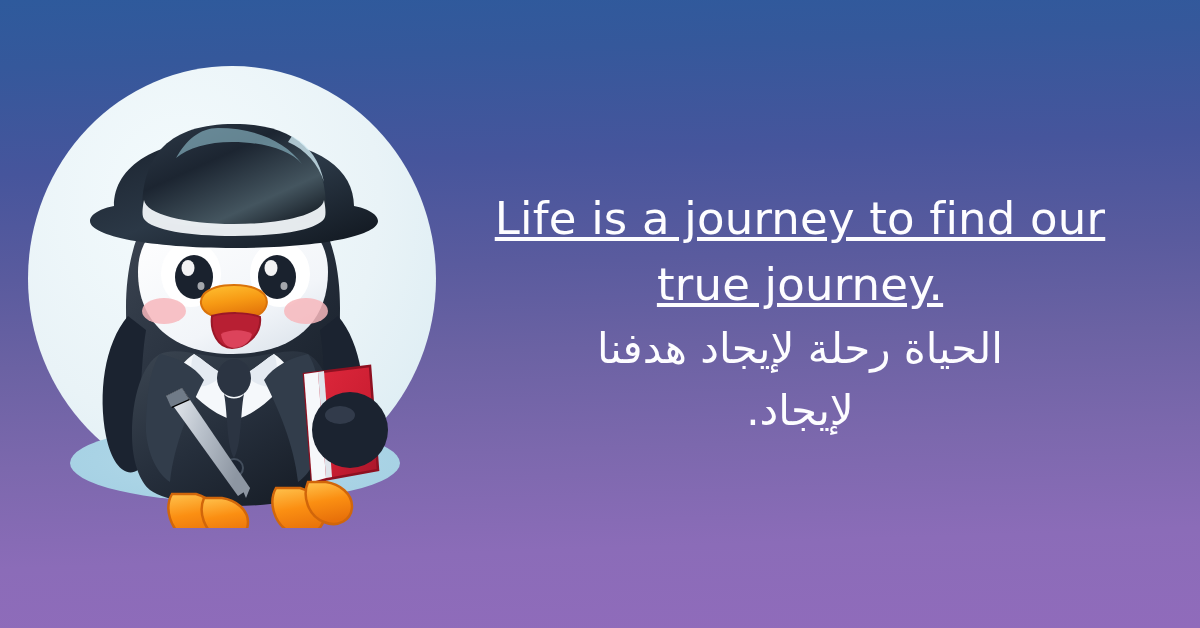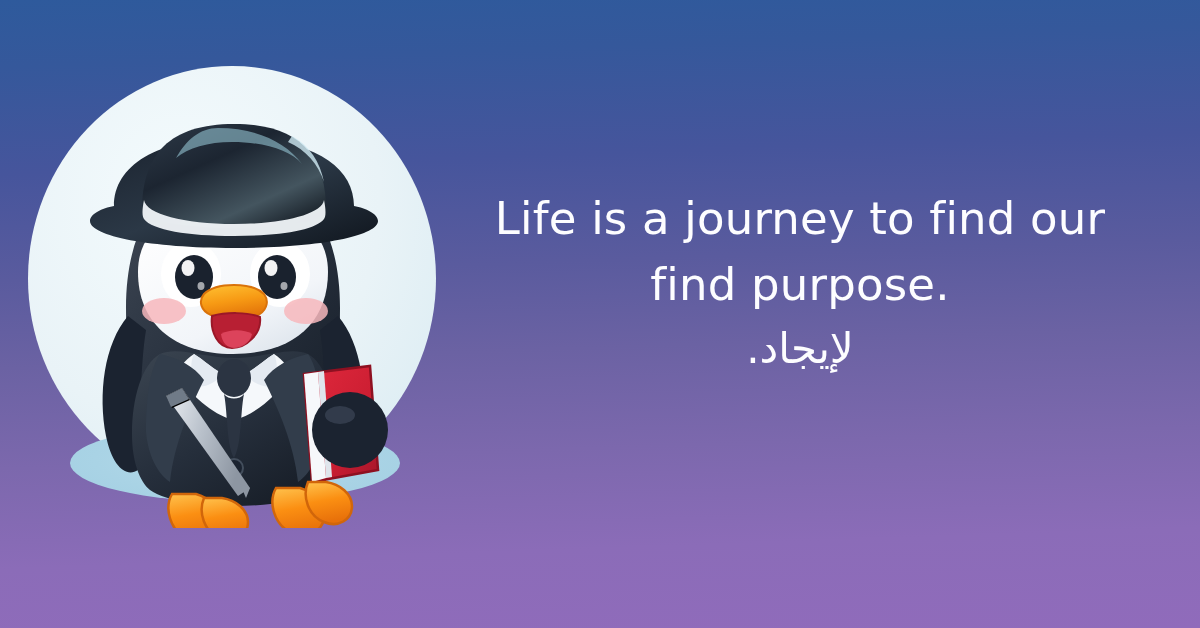--- a/index.html
+++ b/index.html
@@ -64,20 +64,21 @@
     text-align: center;
     color: #ffffff;
   }
   .line-en {
     font-size: 45px;
     line-height: 66px;
     font-weight: 400;
     letter-spacing: 0.2px;
     color: #fdfdff;
     white-space: nowrap;
+    text-decoration: underline;
   }
   .line-ar {
     font-size: 42px;
     line-height: 62px;
     font-weight: 400;
     direction: rtl;
     unicode-bidi: embed;
     color: #fdfdff;
   }
 </style>
@@ -247,17 +248,18 @@
         <path d="M258 430 C250 444 256 466 272 474 C288 482 304 474 306 460
                  C308 446 296 434 282 430 Z" fill="url(#footG)" stroke="#d1660a" stroke-width="2.5"></path>
         <path d="M290 424 C284 438 290 458 306 464 C320 470 334 462 334 448
                  C334 436 322 426 308 424 Z" fill="url(#footG)" stroke="#d1660a" stroke-width="2.5"></path>
       </g>
     </svg>
   </div>
 
   <div id="quote">
     <div class="line-en">Life is a journey to find our</div>
-    <div class="line-en">find purpose.</div>
+    <div class="line-en">true journey.</div>
+    <div class="line-ar">الحياة رحلة لإيجاد هدفنا</div>
     <div class="line-ar">لإيجاد.</div>
   </div>
 
 </div>
 
 </body></html>

